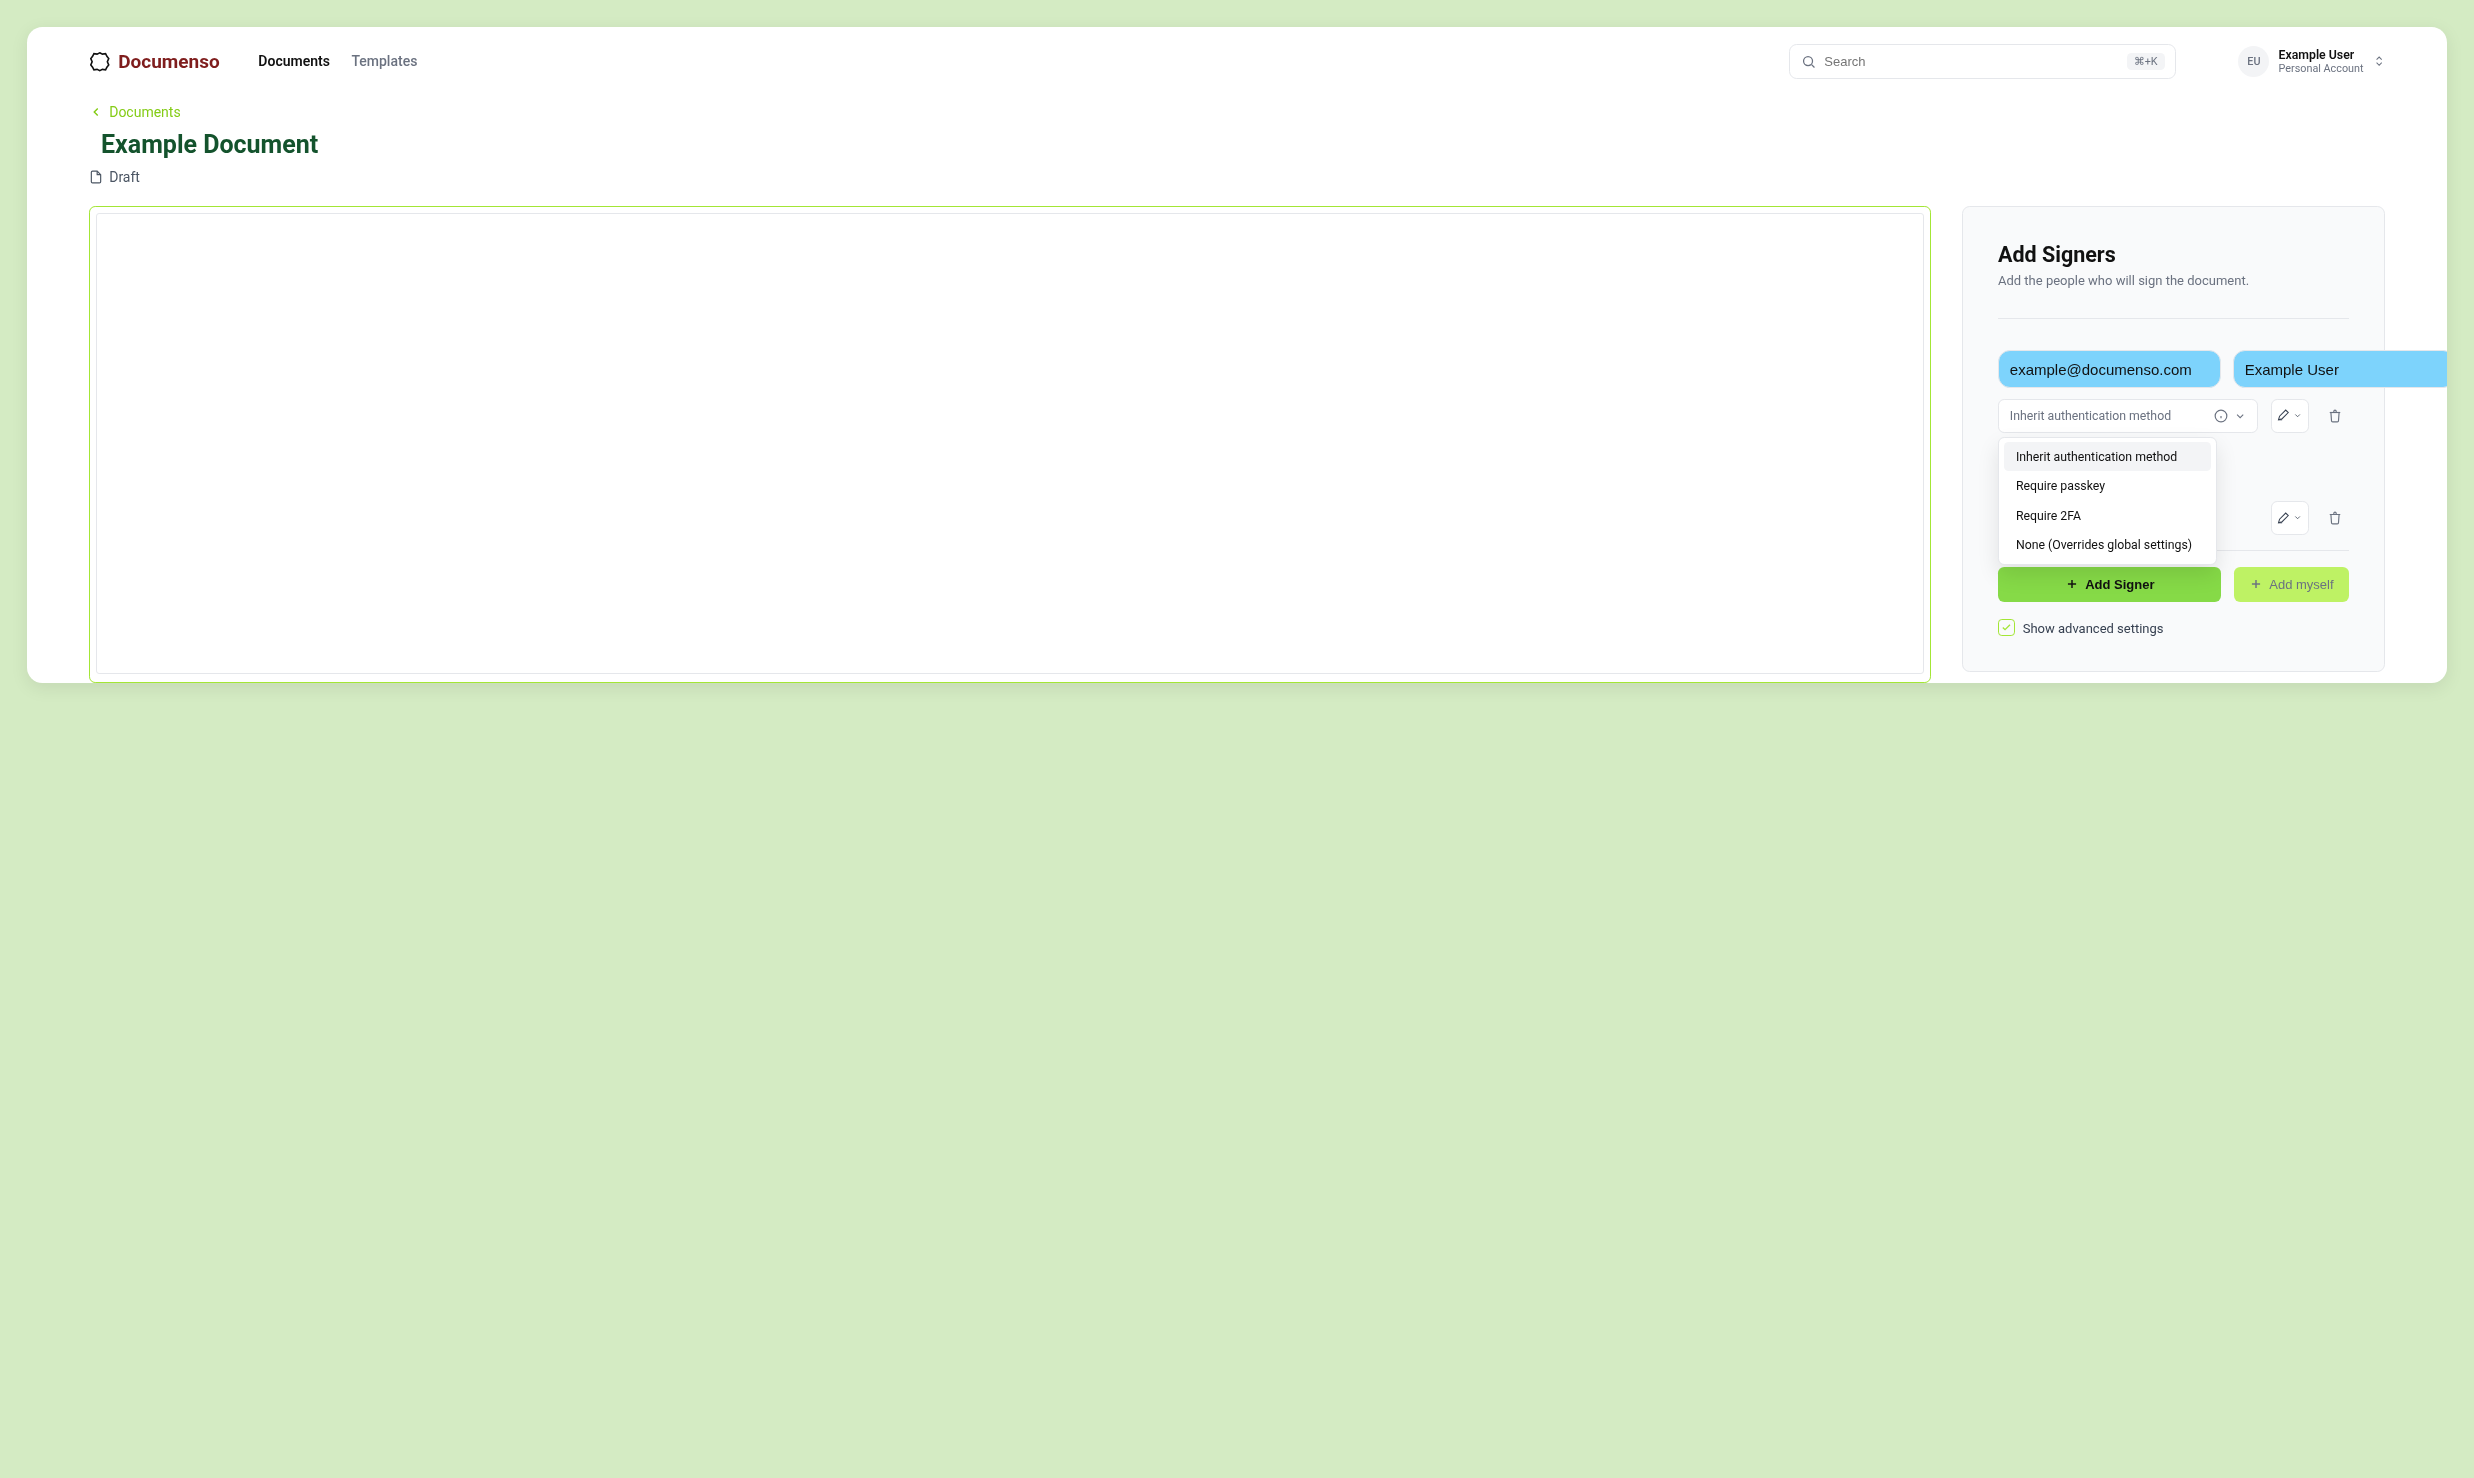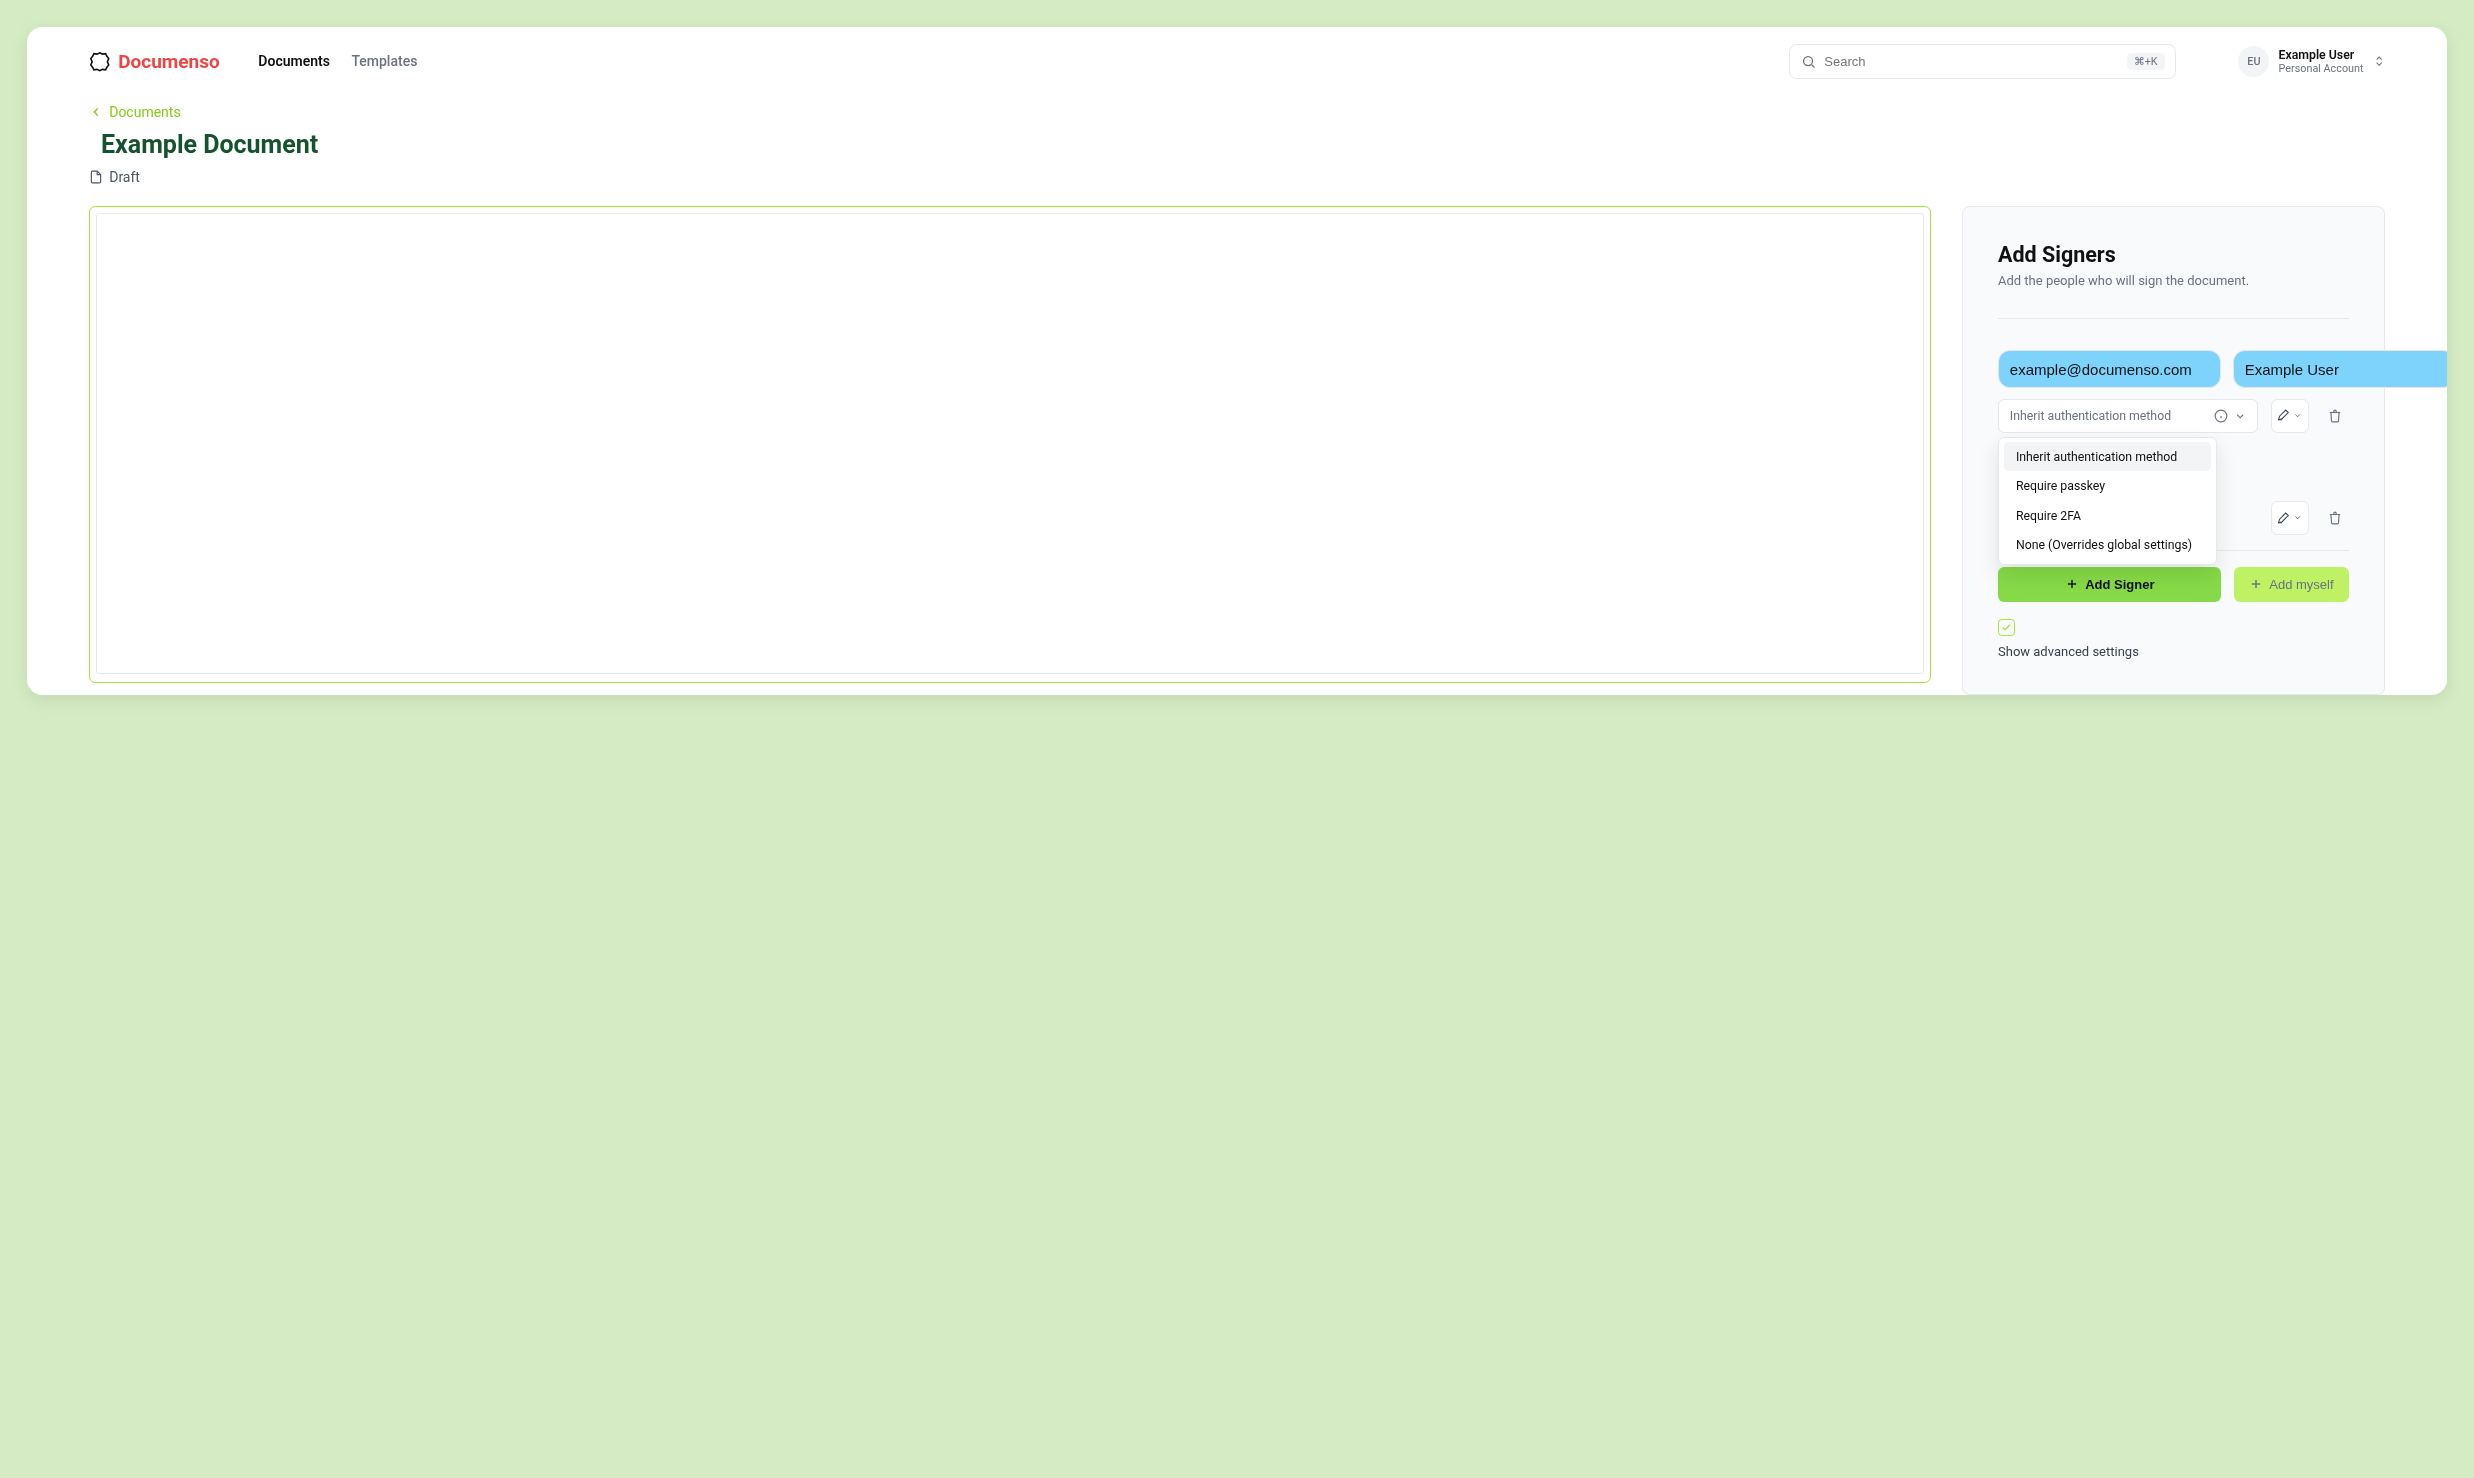--- a/index.html
+++ b/index.html
@@ -26,21 +26,21 @@
     align-items: center;
     padding: 17px 62px;
     gap: 31px;
   }
   .brand {
     display: flex;
     align-items: center;
     gap: 7.7px;
     font-size: 19px;
     font-weight: 700;
-    color: #ef4444;
+    color: #7f1d1d;
   }
   .brand svg {
     width: 21.5px;
     height: 21.5px;
   }
   .nav {
     display: flex;
     gap: 21.5px;
     margin-left: 7.7px;
   }
@@ -311,23 +311,22 @@
     font-weight: 500;
     color: #6b7280;
     display: flex;
     align-items: center;
     justify-content: center;
     gap: 6.2px;
     cursor: pointer;
   }
   .checkbox-row {
     display: flex;
-    align-items: flex-start;
+    align-items: flex-end;
     gap: 7.7px;
-    flex-direction: column;
   }
   .checkbox {
     width: 17px;
     height: 17px;
     border: 1.5px solid #a3e635;
     border-radius: 3.8px;
     display: flex;
     align-items: center;
     justify-content: center;
     color: #a3e635;

